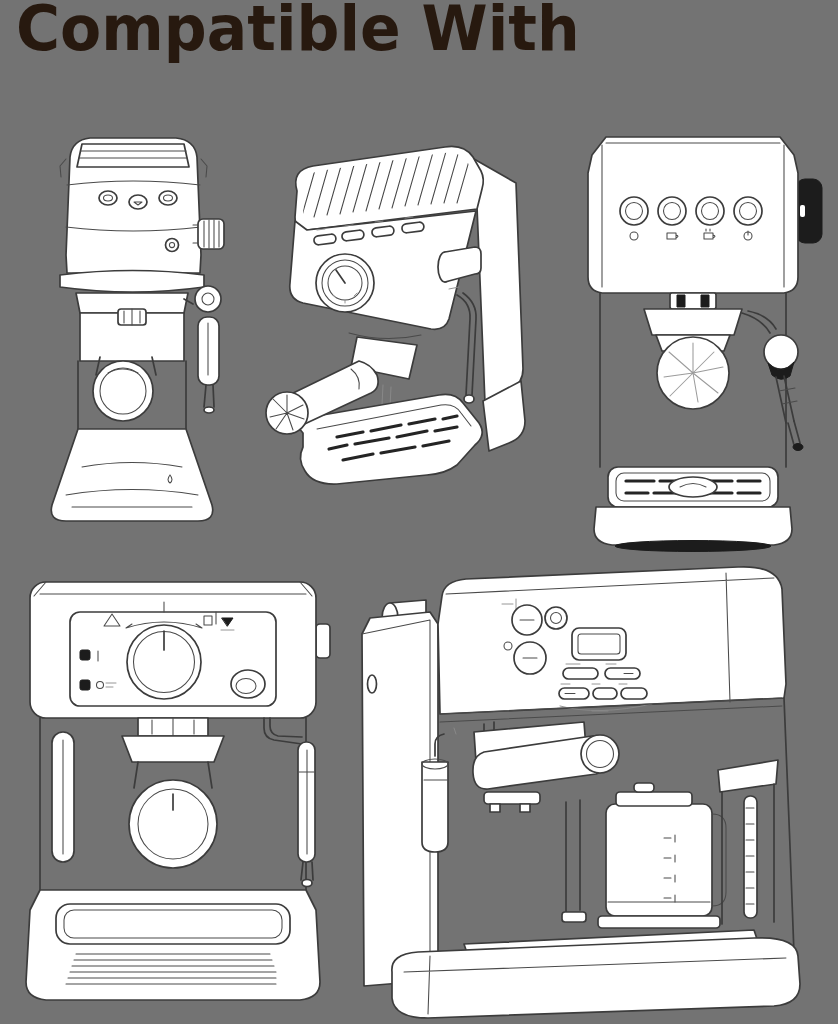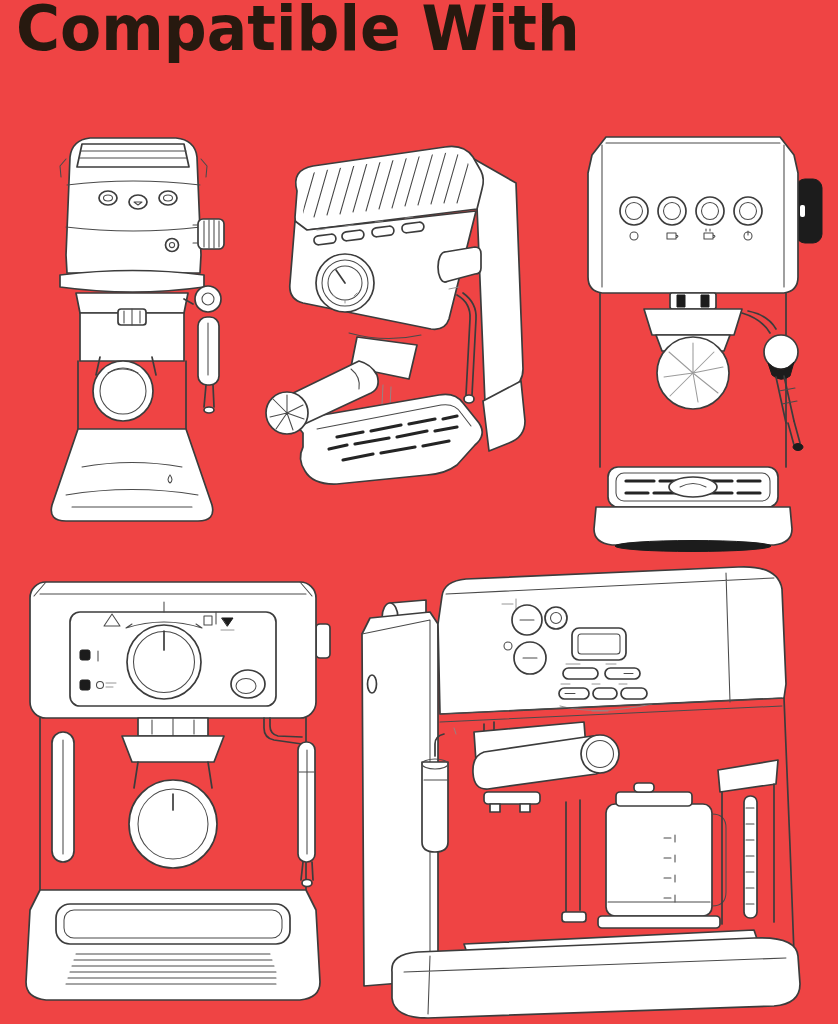--- a/index.html
+++ b/index.html
@@ -1,17 +1,17 @@
 <!DOCTYPE html>
 <html><head>
 <meta charset="utf-8">
 <style>
   html,body{margin:0;padding:0;background:#ffffff;}
   #canvas{
-    position:relative;width:838px;height:1024px;background:#ef4444;
+    position:relative;width:838px;height:1024px;background:#737373;
     font-family:"DejaVu Sans","Liberation Sans",sans-serif;overflow:hidden;
   }
   .title{
     position:absolute;left:16px;top:-8px;width:810px;
     font-size:60px;font-weight:800;letter-spacing:0px;color:#27190f;
     transform:scaleY(1.04);transform-origin:left top;white-space:nowrap;
   }
   .machine{position:absolute;}
   .machine svg{display:block;width:100%;height:100%;}
   svg *{vector-effect:non-scaling-stroke;}

